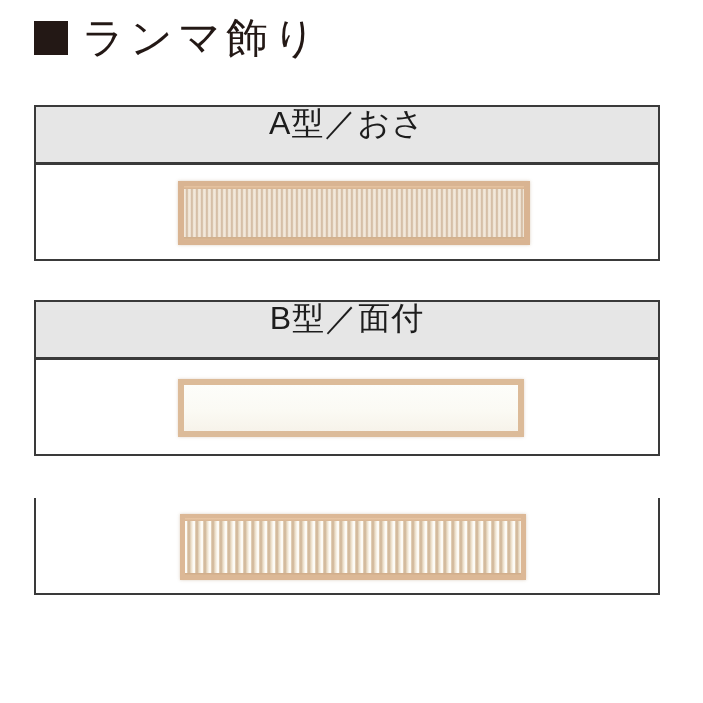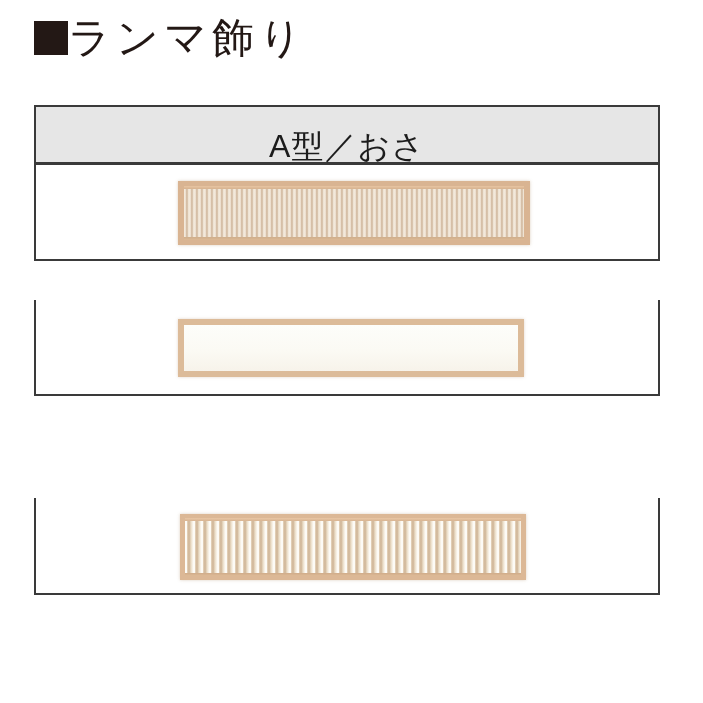--- a/index.html
+++ b/index.html
@@ -15,20 +15,21 @@
     position: relative;
   }
 
   
   .page-title {
     position: absolute;
     left: 34px;
     top: 17px;
     display: flex;
     align-items: center;
+    gap: 14px;
   }
   .title-bullet {
     width: 34px;
     height: 34px;
     background: #231815;
     display: block;
   }
   .title-text {
     font-size: 42px;
     line-height: 1;
@@ -45,21 +46,21 @@
     width: 626px;
     box-sizing: border-box;
   }
   .section-header {
     height: 60px;
     box-sizing: border-box;
     background: #e6e6e6;
     border: 2px solid #3a3a3a;
     border-bottom-width: 3px;
     display: flex;
-    align-items: flex-end;
+    align-items: flex-start;
     justify-content: center;
   }
   .section-header-text {
     font-size: 32px;
     color: #1c1c1c;
     letter-spacing: 1px;
     line-height: 1;
     white-space: nowrap;
   }
   .section-body {
@@ -177,20 +178,23 @@
 <div class="section section-a">
   <div class="section-header">
     <span class="section-header-text">A型／おさ</span>
   </div>
   <div class="section-body">
     <div class="artwork artwork-osa"></div>
   </div>
 </div>
 
 <div class="section section-b">
+  <div class="section-header">
+    <span class="section-header-text">B型／面付</span>
+  </div>
   <div class="section-body">
     <div class="artwork artwork-mentsuke"></div>
   </div>
 </div>
 
 <div class="section section-c">
   <div class="section-body">
     <div class="artwork artwork-senbon"></div>
   </div>
 </div>

